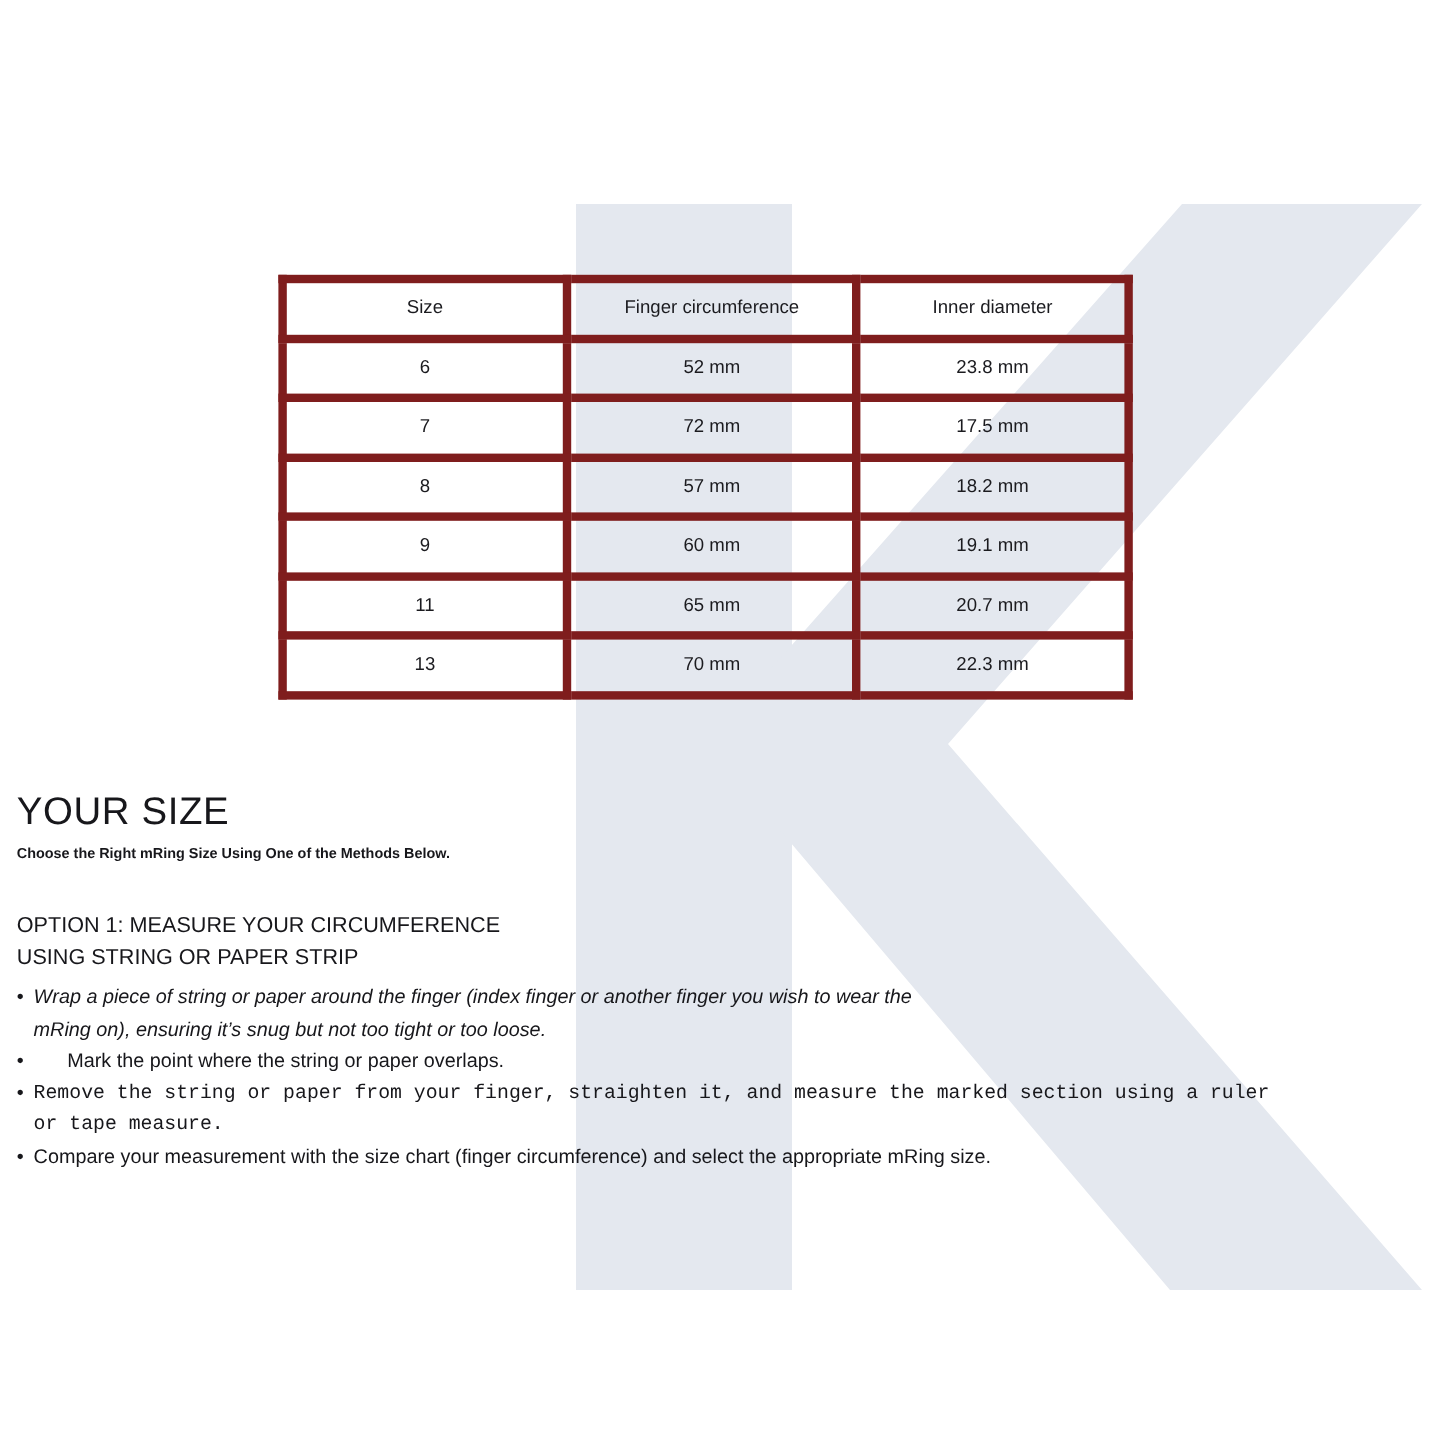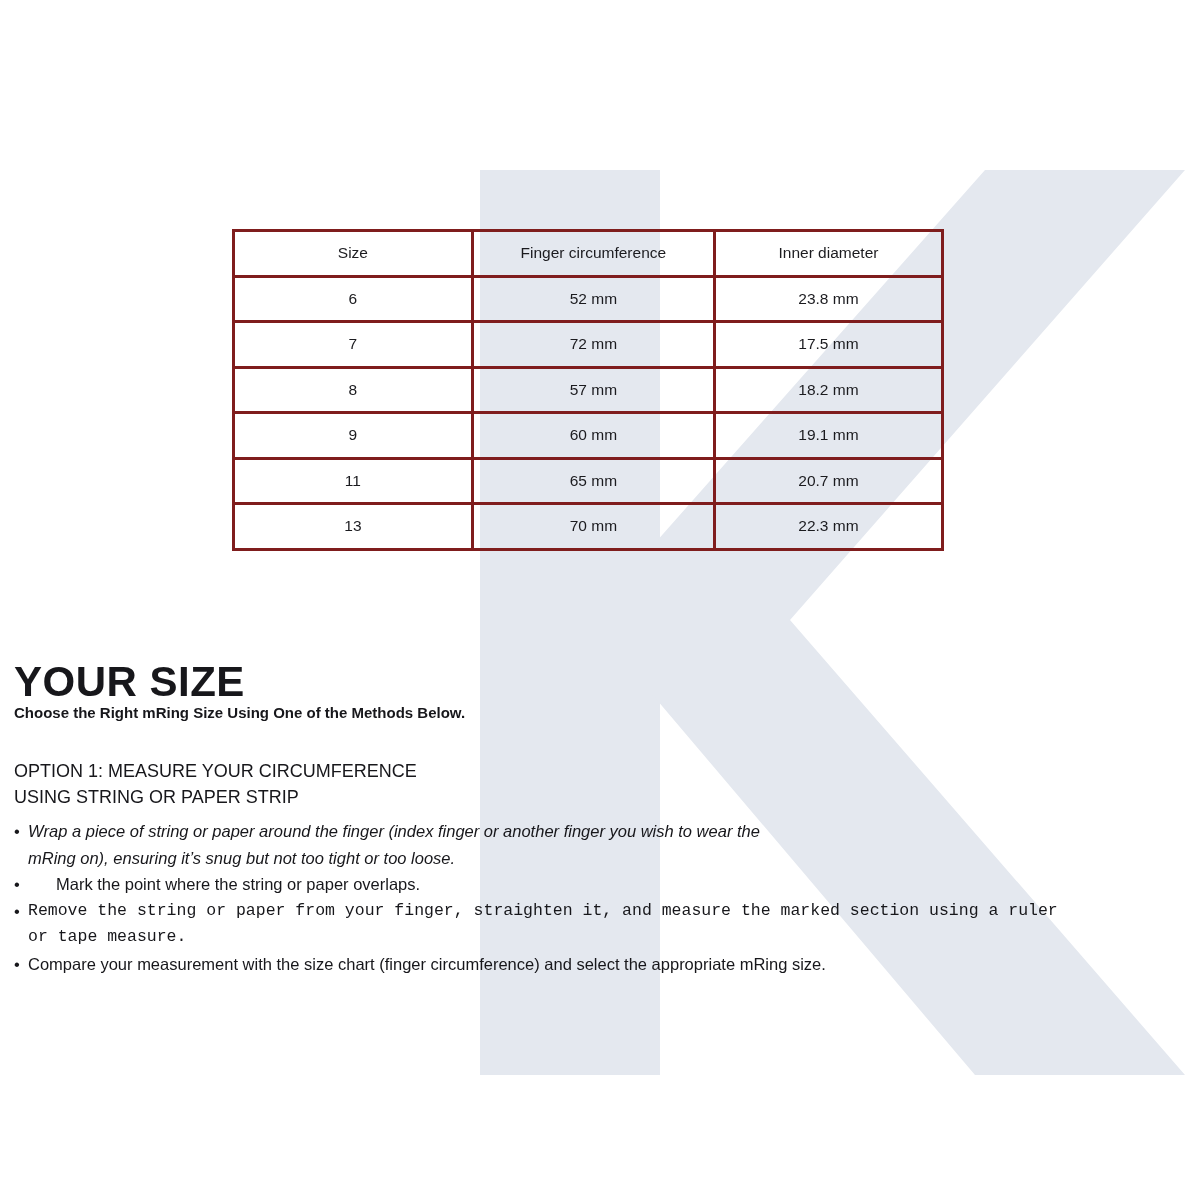--- a/index.html
+++ b/index.html
@@ -42,51 +42,51 @@
     top: 229px;
     width: 712px;
   }
   table.size-table {
     border-collapse: collapse;
     width: 712px;
     background: transparent;
   }
   table.size-table th,
   table.size-table td {
-    border: 3px solid #7f1d1d;
+    border: 7px solid #7f1d1d;
     text-align: center;
     font-size: 15.5px;
     color: #1b1b1f;
     height: 42.5px;
     padding: 0;
     font-weight: normal;
     line-height: 42.5px;
   }
   table.size-table th {
     font-weight: normal;
   }
   table.size-table col.col-size { width: 240px; }
   table.size-table col.col-circ { width: 243px; }
   table.size-table col.col-diam { width: 229px; }
 
   
   #your-size-title {
     position: absolute;
     left: 14px;
     top: 658px;
-    font-size: 42px;
-    font-weight: bold;
+    font-size: 32px;
+    font-weight: normal;
     letter-spacing: 0.5px;
     color: #17171b;
   }
   #your-size-sub {
     position: absolute;
     left: 14px;
     top: 704px;
-    font-size: 15px;
+    font-size: 12px;
     font-weight: bold;
     color: #17171b;
   }
   #option-heading {
     position: absolute;
     left: 14px;
     top: 758px;
     font-size: 18px;
     line-height: 26px;
     color: #17171b;

